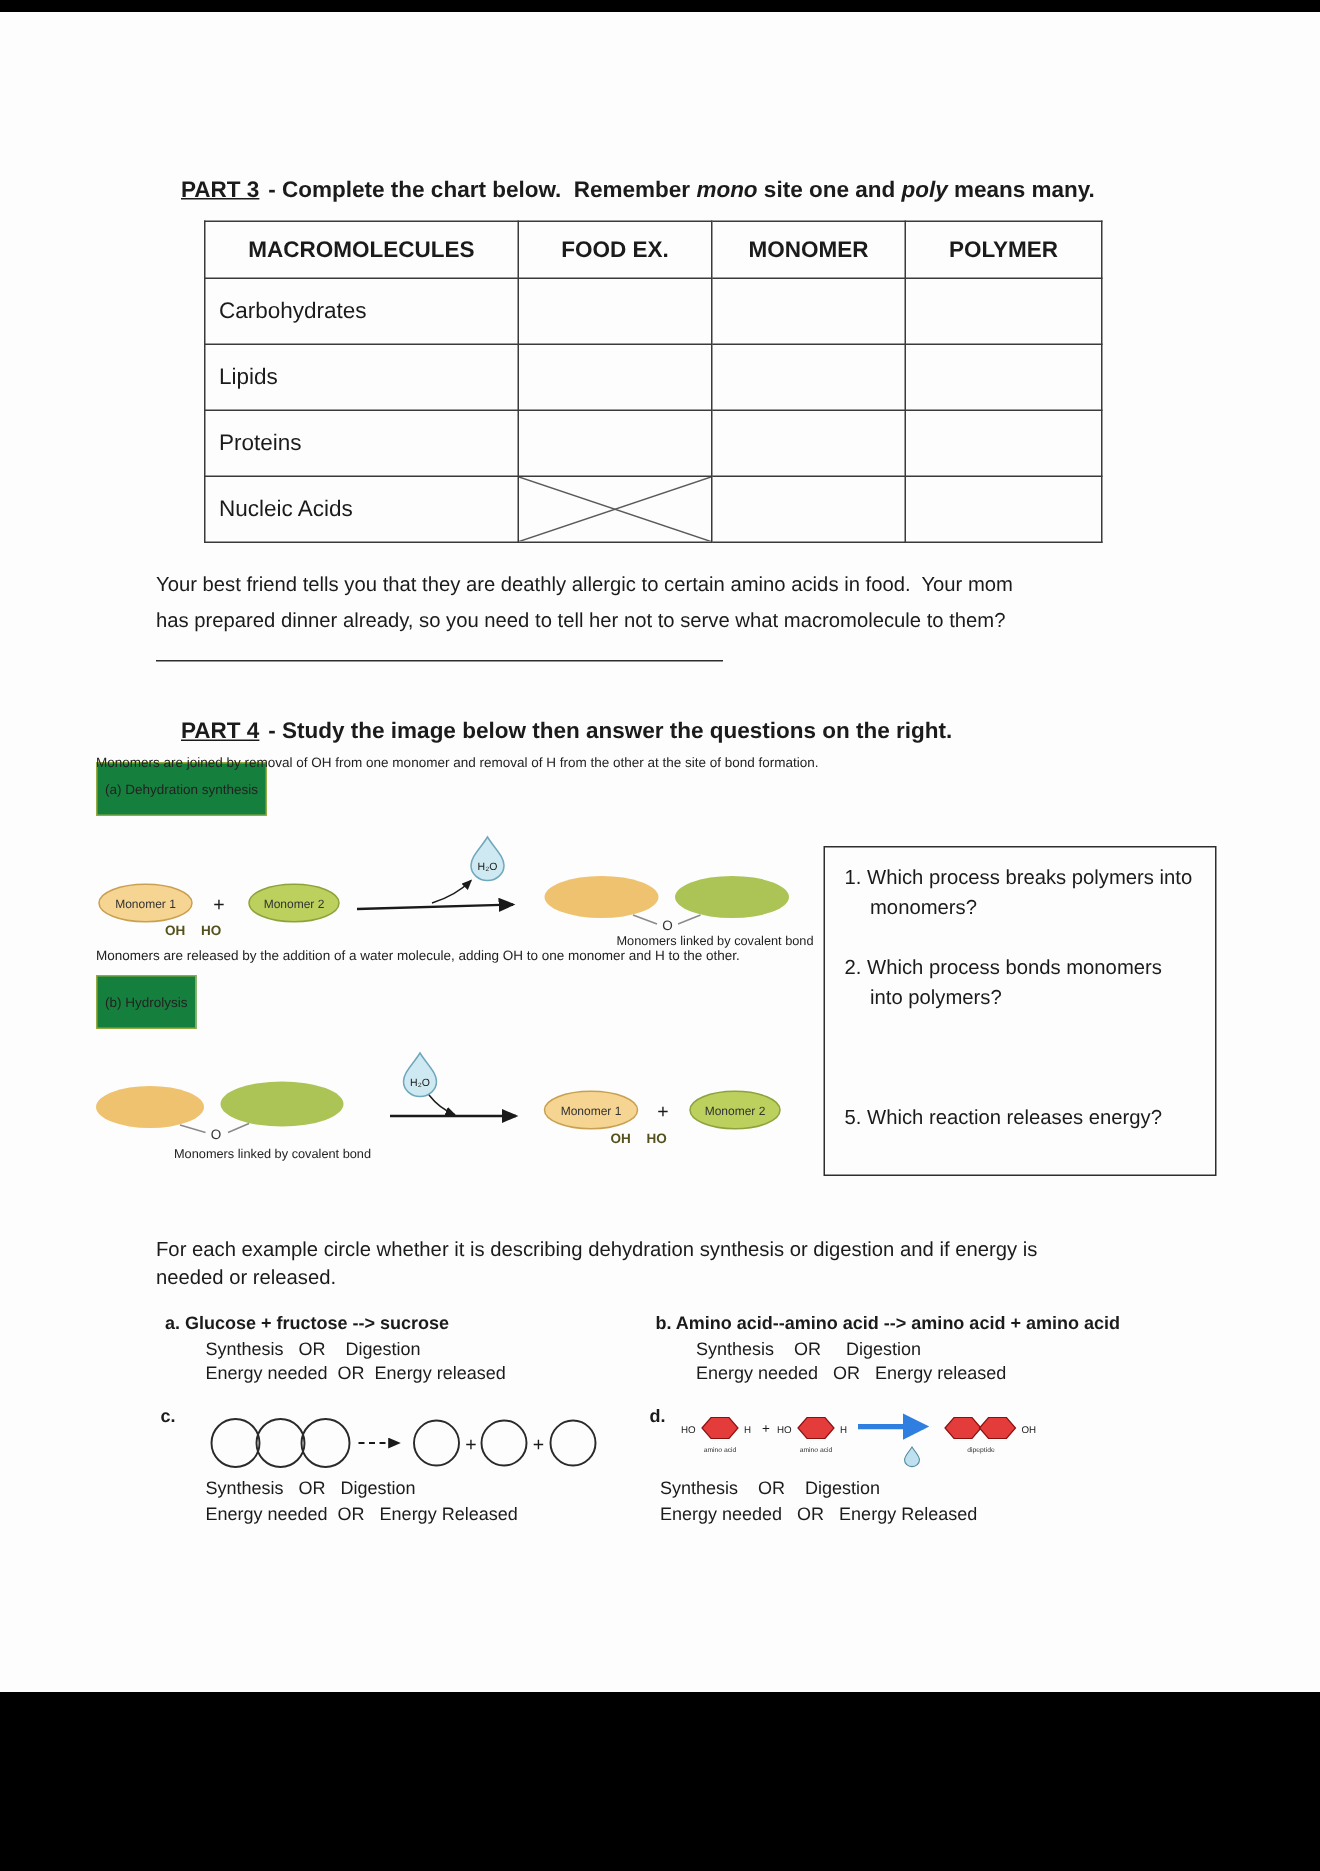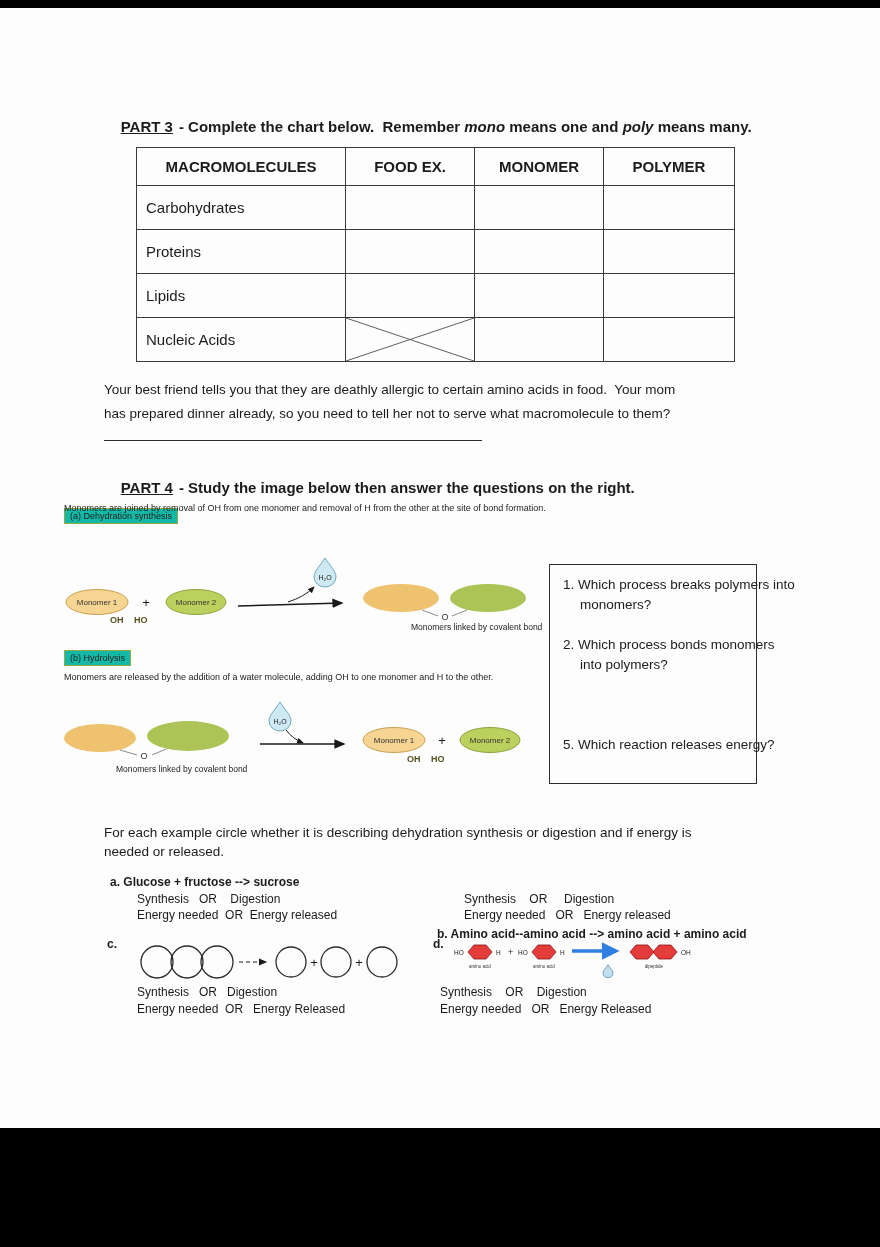--- a/index.html
+++ b/index.html
@@ -20,42 +20,42 @@
 
   .macro-table{border-collapse:collapse;table-layout:fixed;background:#fdfdfd;}
   .macro-table th,.macro-table td{border:1.3px solid #3a3a3a;overflow:hidden;}
   .macro-table th{font-size:15px;font-weight:bold;height:38px;text-align:center;}
   .macro-table td{font-size:15px;height:44px;padding-left:9px;vertical-align:middle;}
   .answer-cell{position:relative;padding:0 !important;}
   .answer-cell svg{position:absolute;left:0;top:0;width:100%;height:100%;}
 
   .blank-line{border-bottom:1.6px solid #2d2d2d;height:1px;}
 
-  .figure-label-box{display:inline-block;border:1px solid #93ab42;background:#14b8a6;
-                    font-size:9px;padding:2px 5px;color:#222;}
+  .figure-label-box{display:inline-block;border:1px solid #93ab42;background:#15803d;
+                    font-size:9px;padding:12px 5px;color:#222;}
   .figure-caption{font-size:9px;color:#222;white-space:pre;}
   .small-caption{font-size:8.5px;color:#222;white-space:pre;margin-left:44px;}
 
   .qbox{border:1.6px solid #2e2e2e;background:#fdfdfd;}
   .question{position:absolute;left:0;font-size:13.5px;line-height:20px;
             width:245px;padding-left:30px;text-indent:-17px;}
 
   .ex-title{font-size:12px;font-weight:bold;white-space:pre;}
   .choices{font-size:12px;white-space:pre;}
   .ex-label{font-size:12px;font-weight:bold;}
 </style>
 </head>
 <body>
 
 <div class="canvas">
   <div class="bar top"></div>
   <div class="bar bottom"></div>
 
   <div class="abs heading" style="left:104px;top:101px;">
-    <span class="hd">PART 3</span><span class="rest">- Complete the chart below.  Remember </span><span class="rest em">mono</span><span class="rest"> means one and </span><span class="rest em">poly</span><span class="rest"> means many.</span>
+    <span class="hd">PART 3</span><span class="rest">- Complete the chart below.  Remember </span><span class="rest em">mono</span><span class="rest"> site one and </span><span class="rest em">poly</span><span class="rest"> means many.</span>
   </div>
 
   <table class="macro-table abs" style="left:136px;top:147px;">
     <colgroup>
         <col style="width:209px">
         <col style="width:129px">
         <col style="width:129px">
         <col style="width:131px">
       </colgroup>
     <thead>
@@ -67,27 +67,27 @@
       </tr>
     </thead>
     <tbody>
       <tr>
         <td>Carbohydrates</td>
         <td></td>
         <td></td>
         <td></td>
       </tr>
       <tr>
+        <td>Lipids</td>
+        <td></td>
+        <td></td>
+        <td></td>
+      </tr>
+      <tr>
         <td>Proteins</td>
-        <td></td>
-        <td></td>
-        <td></td>
-      </tr>
-      <tr>
-        <td>Lipids</td>
         <td></td>
         <td></td>
         <td></td>
       </tr>
       <tr>
         <td>Nucleic Acids</td>
         <td class="answer-cell">
           <svg viewBox="0 0 129 44" preserveAspectRatio="none">
             <line x1="0" y1="0" x2="129" y2="44" stroke="#5a5a5a" stroke-width="1"></line>
             <line x1="0" y1="44" x2="129" y2="0" stroke="#5a5a5a" stroke-width="1"></line>
@@ -131,21 +131,21 @@
     </g>
     <ellipse cx="341" cy="42" rx="38" ry="14" fill="#eec26f"></ellipse>
     <ellipse cx="428" cy="42" rx="38" ry="14" fill="#abc455"></ellipse>
     <line x1="362" y1="54" x2="378" y2="60" stroke="#8a8a8a" stroke-width="1"></line>
     <line x1="392" y1="60" x2="407" y2="54" stroke="#8a8a8a" stroke-width="1"></line>
     <text x="385" y="64" text-anchor="middle" font-size="9" fill="#333">O</text>
   </svg>
   <div class="abs small-caption" style="left:367px;top:622px;">Monomers linked by covalent bond</div>
 
   <div class="abs figure-label-box" style="left:64px;top:650px;">(b) Hydrolysis</div>
-  <div class="abs figure-caption" style="left:64px;top:672px;text-align:right;">Monomers are released by the addition of a water molecule, adding OH to one monomer and H to the other.</div>
+  <div class="abs figure-caption" style="left:64px;top:632px;text-align:right;">Monomers are released by the addition of a water molecule, adding OH to one monomer and H to the other.</div>
 
   <svg class="abs" style="left:60px;top:698px;" width="480" height="80">
     <defs>
       <marker id="ah-b" markerWidth="8" markerHeight="8" refX="6" refY="3" orient="auto">
           <path d="M0,0 L7,3 L0,6 Z" fill="#1a1a1a"></path>
         </marker>
     </defs>
     <ellipse cx="40" cy="40" rx="36" ry="14" fill="#eec26f"></ellipse>
     <ellipse cx="128" cy="38" rx="41" ry="15" fill="#abc455"></ellipse>
     <line x1="60" y1="52" x2="77" y2="57" stroke="#8a8a8a" stroke-width="1"></line>
@@ -160,34 +160,34 @@
     <ellipse cx="334" cy="42" rx="31" ry="12.5" fill="#f6d491" stroke="#c9a050" stroke-width="1"></ellipse>
     <text x="334" y="45" text-anchor="middle" font-size="8" fill="#333">Monomer 1</text>
     <text x="382" y="47" text-anchor="middle" font-size="13" fill="#1a1a1a">+</text>
     <ellipse cx="430" cy="42" rx="30" ry="12.5" fill="#bcd05e" stroke="#8ca23a" stroke-width="1"></ellipse>
     <text x="430" y="45" text-anchor="middle" font-size="8" fill="#333">Monomer 2</text>
     <text x="347" y="64" font-size="9" font-weight="bold" fill="#55511e">OH</text>
     <text x="371" y="64" font-size="9" font-weight="bold" fill="#55511e">HO</text>
   </svg>
   <div class="abs small-caption" style="left:72px;top:764px;">Monomers linked by covalent bond</div>
 
-  <div class="abs qbox" style="left:549px;top:564px;width:208px;height:220px;">
+  <div class="abs qbox" style="left:549px;top:564px;width:262px;height:220px;">
     <div class="question" style="top:10px;">1. Which process breaks polymers into monomers?</div>
     <div class="question" style="top:70px;">2. Which process bonds monomers into polymers?</div>
     <div class="question" style="top:170px;">5. Which reaction releases energy?</div>
   </div>
 
   <div class="abs body-line" style="left:104px;top:823px;">For each example circle whether it is describing dehydration synthesis or digestion and if energy is</div>
   <div class="abs body-line" style="left:104px;top:842px;">needed or released.</div>
 
   <div class="abs ex-title" style="left:110px;top:875px;">a. Glucose + fructose --&gt; sucrose</div>
   <div class="abs choices" style="left:137px;top:892px;">Synthesis   OR    Digestion</div>
   <div class="abs choices" style="left:137px;top:908px;">Energy needed  OR  Energy released</div>
 
-  <div class="abs ex-title" style="left:437px;top:927px;">b. Amino acid--amino acid --&gt; amino acid + amino acid</div>
+  <div class="abs ex-title" style="left:437px;top:875px;">b. Amino acid--amino acid --&gt; amino acid + amino acid</div>
   <div class="abs choices" style="left:464px;top:892px;">Synthesis    OR     Digestion</div>
   <div class="abs choices" style="left:464px;top:908px;">Energy needed   OR   Energy released</div>
 
   <div class="abs ex-label" style="left:107px;top:937px;">c.</div>
   <svg class="abs" style="left:135px;top:940px;" width="265" height="44">
     <defs>
       <marker id="ah-c" markerWidth="8" markerHeight="8" refX="6" refY="3" orient="auto">
           <path d="M0,0 L7,3 L0,6 Z" fill="#1a1a1a"></path>
         </marker>
     </defs>

